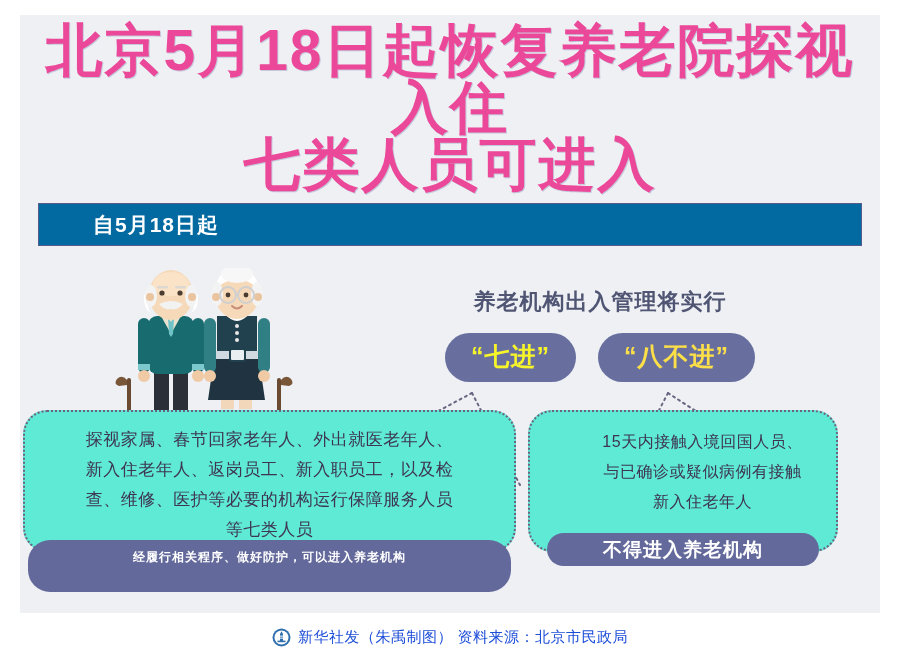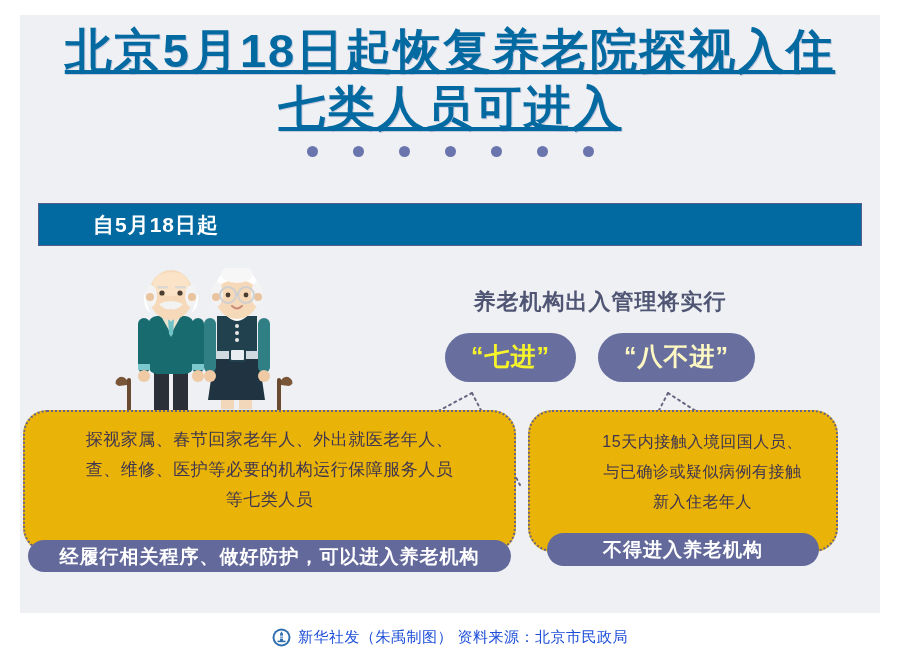--- a/index.html
+++ b/index.html
@@ -35,27 +35,26 @@
 
   
   .title-wrap {
     position: absolute;
     left: 0;
     top: 22px;
     width: 860px;
     text-align: center;
   }
   .title-line {
-    color: #0369a1;
-    font-size: 47px;
+    color: #ec4899;
+    font-size: 57px;
     font-weight: bold;
     letter-spacing: 2px;
     line-height: 57px;
     text-shadow: 1px 1px 0 rgba(120,128,175,0.35);
-    text-decoration: underline;
   }
   .dots-row {
     margin-top: 10px;
     display: flex;
     justify-content: center;
     gap: 35px;
   }
   .dot {
     width: 11px;
     height: 11px;
@@ -125,35 +124,35 @@
   .pill {
     background: #686f9f;
     border-radius: 28px;
     padding: 7px 26px 9px 26px;
     font-size: 25px;
     font-weight: bold;
     letter-spacing: 1px;
     white-space: nowrap;
   }
   .pill-yellow { color: #f7f52a; }
-  .pill-white  { color: #fef9c3; }
+  .pill-white  { color: #fde047; }
 
   
   .connectors {
     position: absolute;
     left: 0; top: 0;
     width: 860px;
     height: 598px;
     pointer-events: none;
   }
 
   
   .card {
     position: absolute;
-    background: #eab308;
+    background: #5eead4;
     border: 2px dotted #6a6480;
     border-radius: 24px;
     box-sizing: border-box;
   }
   .card-left {
     left: 23px;
     top: 410px;
     width: 493px;
     height: 142px;
   }
@@ -187,23 +186,23 @@
     border-radius: 22px;
     color: #ffffff;
     font-weight: bold;
     text-align: center;
     white-space: nowrap;
   }
   .footer-bar-left {
     left: 28px;
     top: 540px;
     width: 483px;
-    height: 32px;
+    height: 52px;
     line-height: 34px;
-    font-size: 19px;
+    font-size: 12px;
     letter-spacing: 1px;
   }
   .footer-bar-right {
     left: 547px;
     top: 533px;
     width: 272px;
     height: 33px;
     line-height: 33px;
     font-size: 19px;
     letter-spacing: 1px;
@@ -356,20 +355,21 @@
   <svg class="connectors" style="left:20px;top:15px;">
     <line x1="452" y1="50" x2="280" y2="142" stroke="#6a6480" stroke-width="2" stroke-dasharray="2 4" stroke-linecap="round" transform="translate(0,328)"></line>
     <line x1="648" y1="50" x2="790" y2="142" stroke="#6a6480" stroke-width="2" stroke-dasharray="2 4" stroke-linecap="round" transform="translate(0,328)"></line>
     <line x1="452" y1="50" x2="500" y2="142" stroke="#6a6480" stroke-width="2" stroke-dasharray="2 4" stroke-linecap="round" transform="translate(0,328)"></line>
     <line x1="648" y1="50" x2="600" y2="142" stroke="#6a6480" stroke-width="2" stroke-dasharray="2 4" stroke-linecap="round" transform="translate(0,328)"></line>
   </svg>
 
   <div class="card card-left">
     <div class="card-text">
       <div>探视家属、春节回家老年人、外出就医老年人、</div>
+      <div>新入住老年人、返岗员工、新入职员工，以及检</div>
       <div>查、维修、医护等必要的机构运行保障服务人员</div>
       <div>等七类人员</div>
     </div>
   </div>
   <div class="footer-bar footer-bar-left">经履行相关程序、做好防护，可以进入养老机构</div>
 
   <div class="card card-right">
     <div class="card-text-right">
       <div>15天内接触入境回国人员、</div>
       <div>与已确诊或疑似病例有接触</div>

